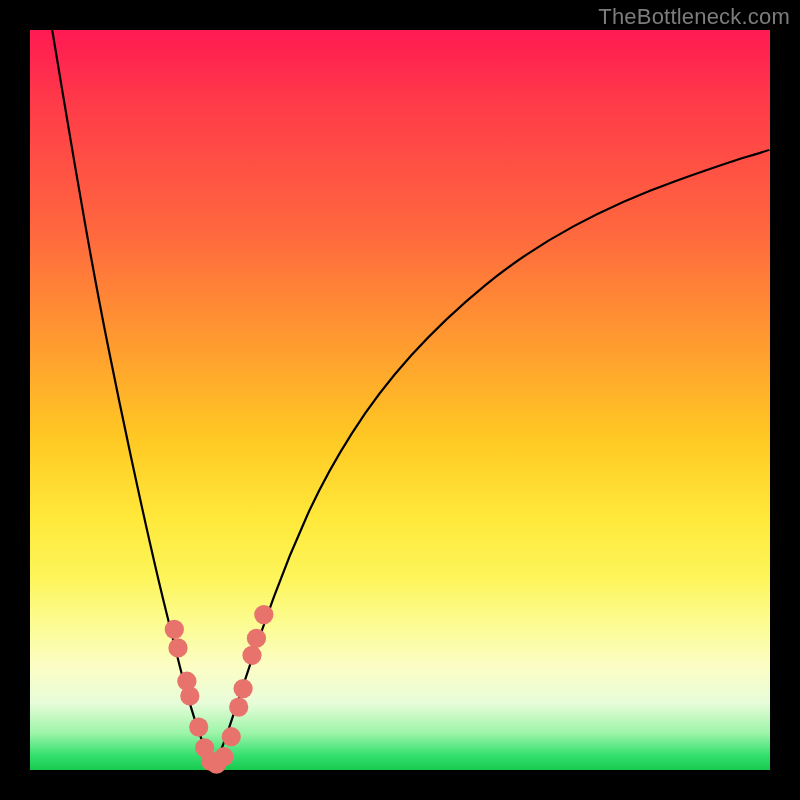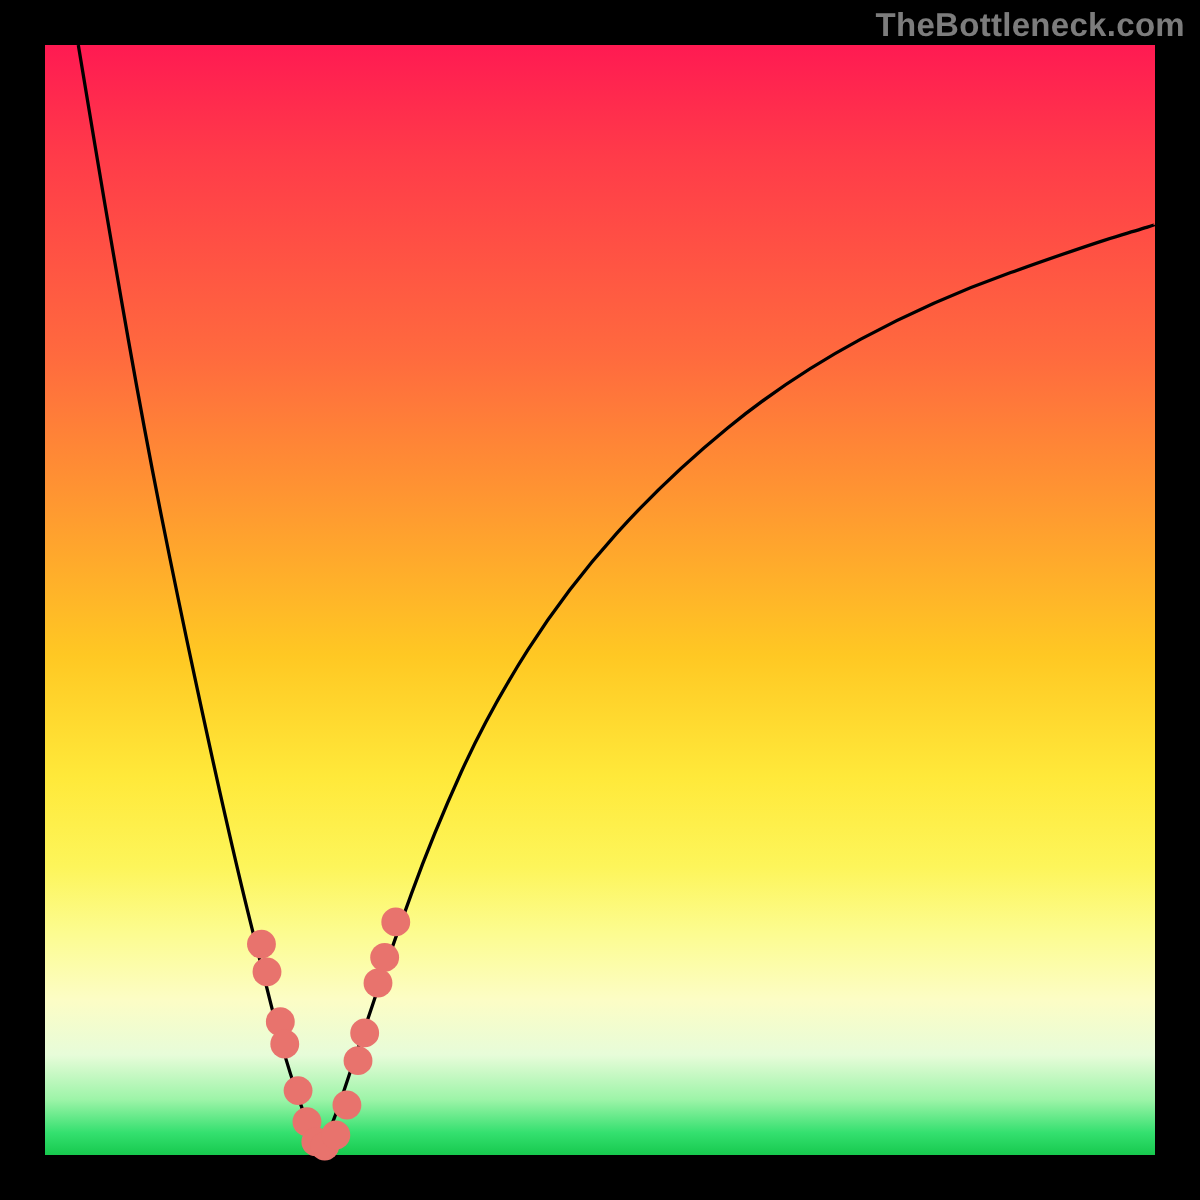--- a/index.html
+++ b/index.html
@@ -40,21 +40,21 @@
       #17c94e 100%
     );
   }
   .watermark {
     position: absolute;
     top: 4px;
     right: 10px;
     color: #7c7c7c;
     font-size: 22px;
     letter-spacing: 0.2px;
-    font-weight: 700;
+    font-weight: 400;
     user-select: none;
   }
   svg.curve {
     position: absolute;
     left: 0; top: 0;
     width: 740px;
     height: 740px;
     overflow: visible;
   }
   .curve-path {

